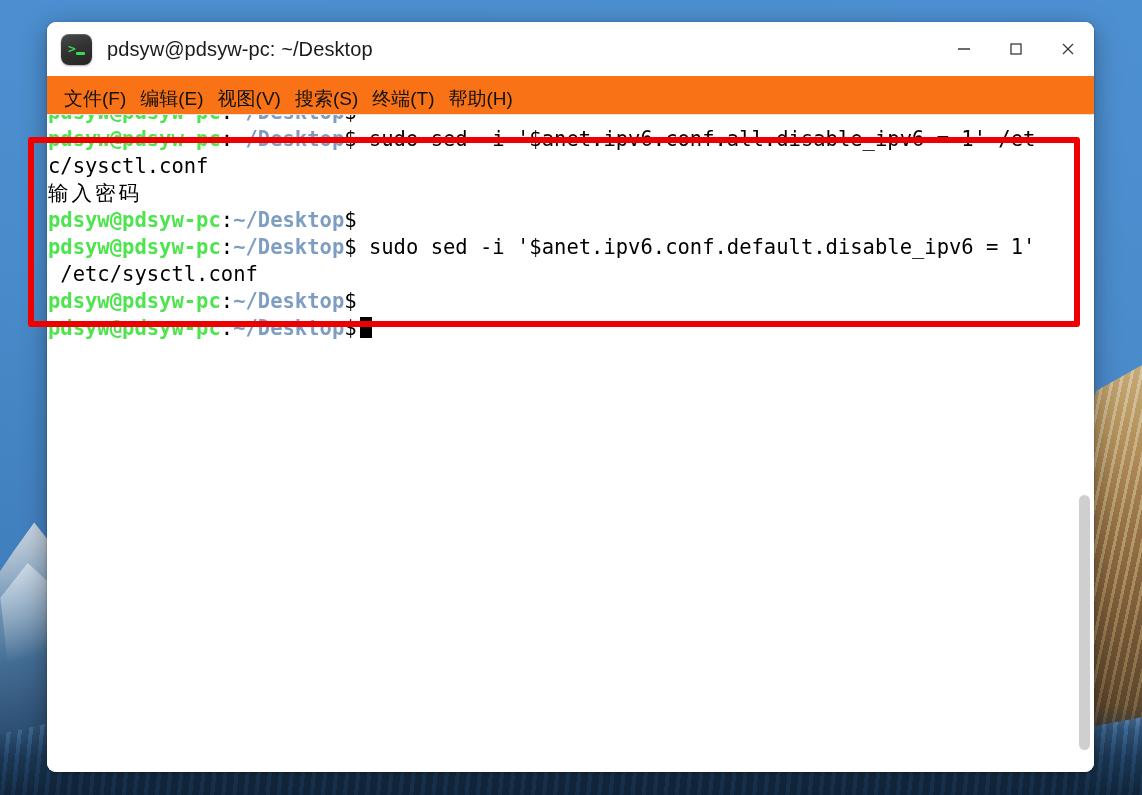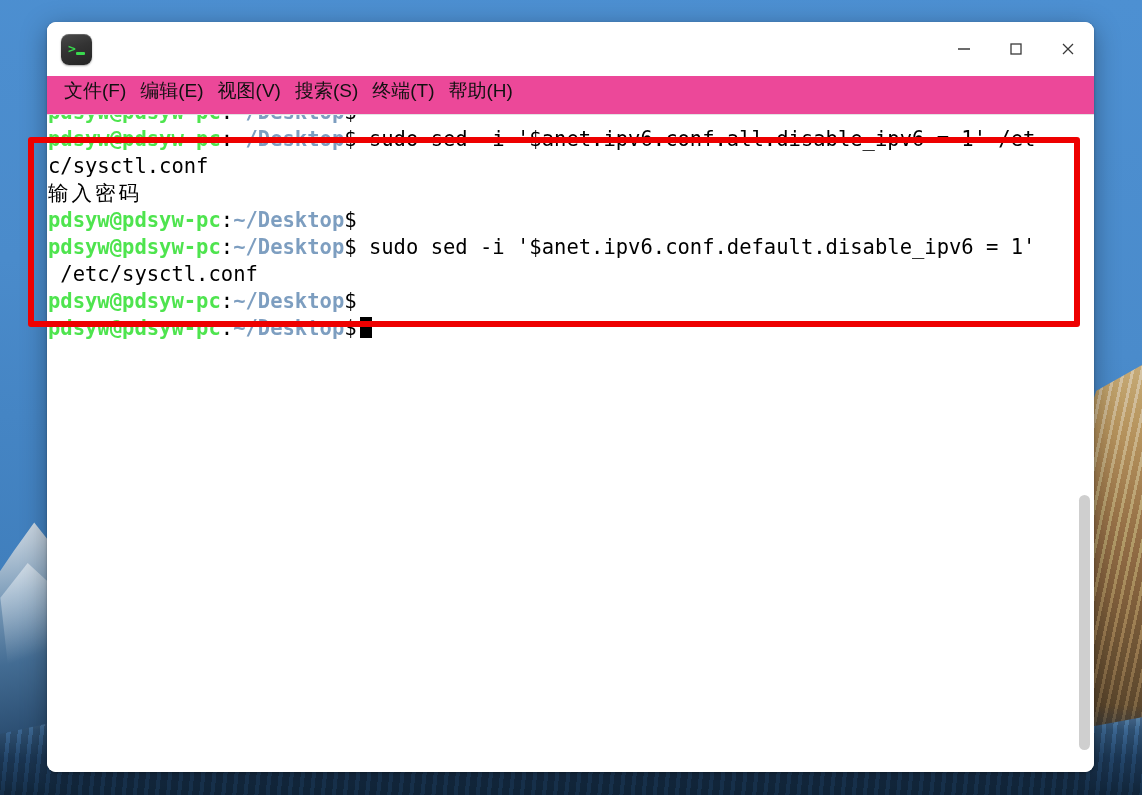--- a/index.html
+++ b/index.html
@@ -171,23 +171,23 @@
     align-items: center;
     justify-content: center;
     cursor: default;
   }
   .win-btn svg { display: block; }
 
   #menubar {
     height: 38px;
     flex: 0 0 38px;
     display: flex;
-    align-items: flex-start;
+    align-items: flex-end;
     padding-left: 10px;
-    background: #ec4899;
+    background: #f97316;
     border-bottom: 1px solid #e3e3e3;
   }
   .menu-item {
     font-size: 19px;
     color: #111111;
     padding: 2px 7px;
     white-space: nowrap;
     font-family: "Liberation Sans", sans-serif;
     cursor: default;
   }
@@ -273,20 +273,21 @@
   <div class="ridge-bottom"></div>
 </div>
 
 <div id="window">
 
   <div id="titlebar">
     <div id="app-icon">
       <span class="chev">&gt;</span>
       <span class="ul"></span>
     </div>
+    <div id="title-text">pdsyw@pdsyw-pc: ~/Desktop</div>
 
     <div id="win-controls">
       <div class="win-btn">
         <svg width="16" height="16" viewBox="0 0 16 16">
           <line x1="2" y1="8" x2="14" y2="8" stroke="#3a3a3a" stroke-width="1.3"></line>
         </svg>
       </div>
       <div class="win-btn">
         <svg width="16" height="16" viewBox="0 0 16 16">
           <rect x="3" y="3" width="10" height="10" fill="none" stroke="#3a3a3a" stroke-width="1.3"></rect>

